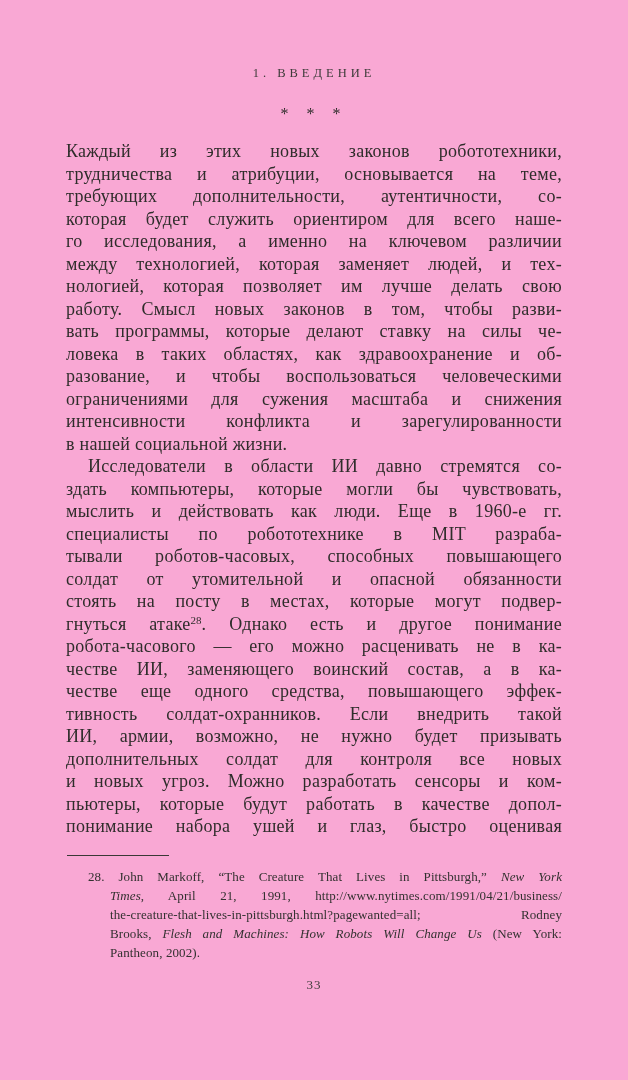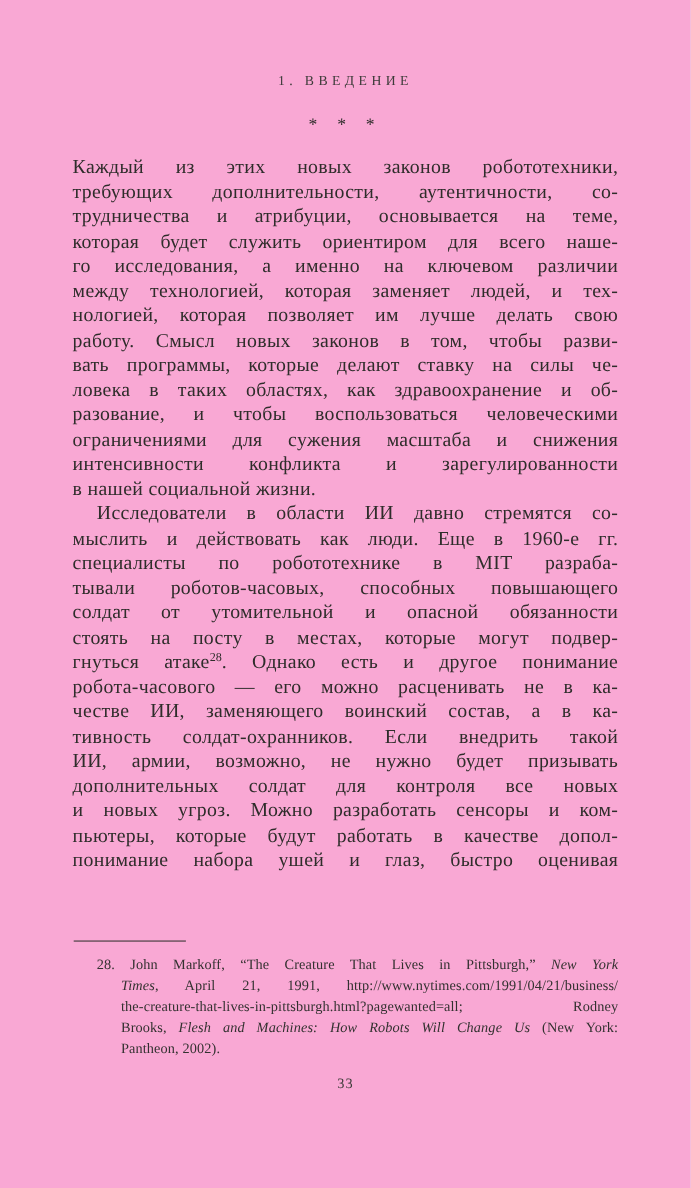--- a/index.html
+++ b/index.html
@@ -80,44 +80,46 @@
 <body>
 
 <div class="page">
   <div class="running-head">1. ВВЕДЕНИЕ</div>
 
   <div class="separator">* * *</div>
 
   <div class="body-text">
       <div>
         <div class="line"><span>Каждый из этих новых законов робототехники,</span></div>
+        <div class="line"><span>трудничества и атрибуции, основывается на теме,</span></div>
         <div class="line"><span>требующих дополнительности, аутентичности, со-</span></div>
-        <div class="line"><span>трудничества и атрибуции, основывается на теме,</span></div>
         <div class="line"><span>которая будет служить ориентиром для всего наше-</span></div>
         <div class="line"><span>го исследования, а именно на ключевом различии</span></div>
         <div class="line"><span>между технологией, которая заменяет людей, и тех-</span></div>
         <div class="line"><span>нологией, которая позволяет им лучше делать свою</span></div>
         <div class="line"><span>работу. Смысл новых законов в том, чтобы разви-</span></div>
         <div class="line"><span>вать программы, которые делают ставку на силы че-</span></div>
         <div class="line"><span>ловека в таких областях, как здравоохранение и об-</span></div>
         <div class="line"><span>разование, и чтобы воспользоваться человеческими</span></div>
         <div class="line"><span>ограничениями для сужения масштаба и снижения</span></div>
         <div class="line"><span>интенсивности конфликта и зарегулированности</span></div>
         <div class="line no-just"><span>в нашей социальной жизни.</span></div>
       </div>
       <div>
         <div class="line indent"><span>Исследователи в области ИИ давно стремятся со-</span></div>
+        <div class="line"><span>здать компьютеры, которые могли бы чувствовать,</span></div>
         <div class="line"><span>мыслить и действовать как люди. Еще в 1960-е гг.</span></div>
         <div class="line"><span>специалисты по робототехнике в MIT разраба-</span></div>
         <div class="line"><span>тывали роботов-часовых, способных повышающего</span></div>
         <div class="line"><span>солдат от утомительной и опасной обязанности</span></div>
         <div class="line"><span>стоять на посту в местах, которые могут подвер-</span></div>
         <div class="line"><span>гнуться атаке</span><sup>28</sup><span>. Однако есть и другое понимание</span></div>
         <div class="line"><span>робота-часового — его можно расценивать не в ка-</span></div>
         <div class="line"><span>честве ИИ, заменяющего воинский состав, а в ка-</span></div>
+        <div class="line"><span>честве еще одного средства, повышающего эффек-</span></div>
         <div class="line"><span>тивность солдат-охранников. Если внедрить такой</span></div>
         <div class="line"><span>ИИ, армии, возможно, не нужно будет призывать</span></div>
         <div class="line"><span>дополнительных солдат для контроля все новых</span></div>
         <div class="line"><span>и новых угроз. Можно разработать сенсоры и ком-</span></div>
         <div class="line"><span>пьютеры, которые будут работать в качестве допол-</span></div>
         <div class="line"><span>понимание набора ушей и глаз, быстро оценивая</span></div>
       </div>
     </div>
 
   <div class="footnote-rule"></div>

